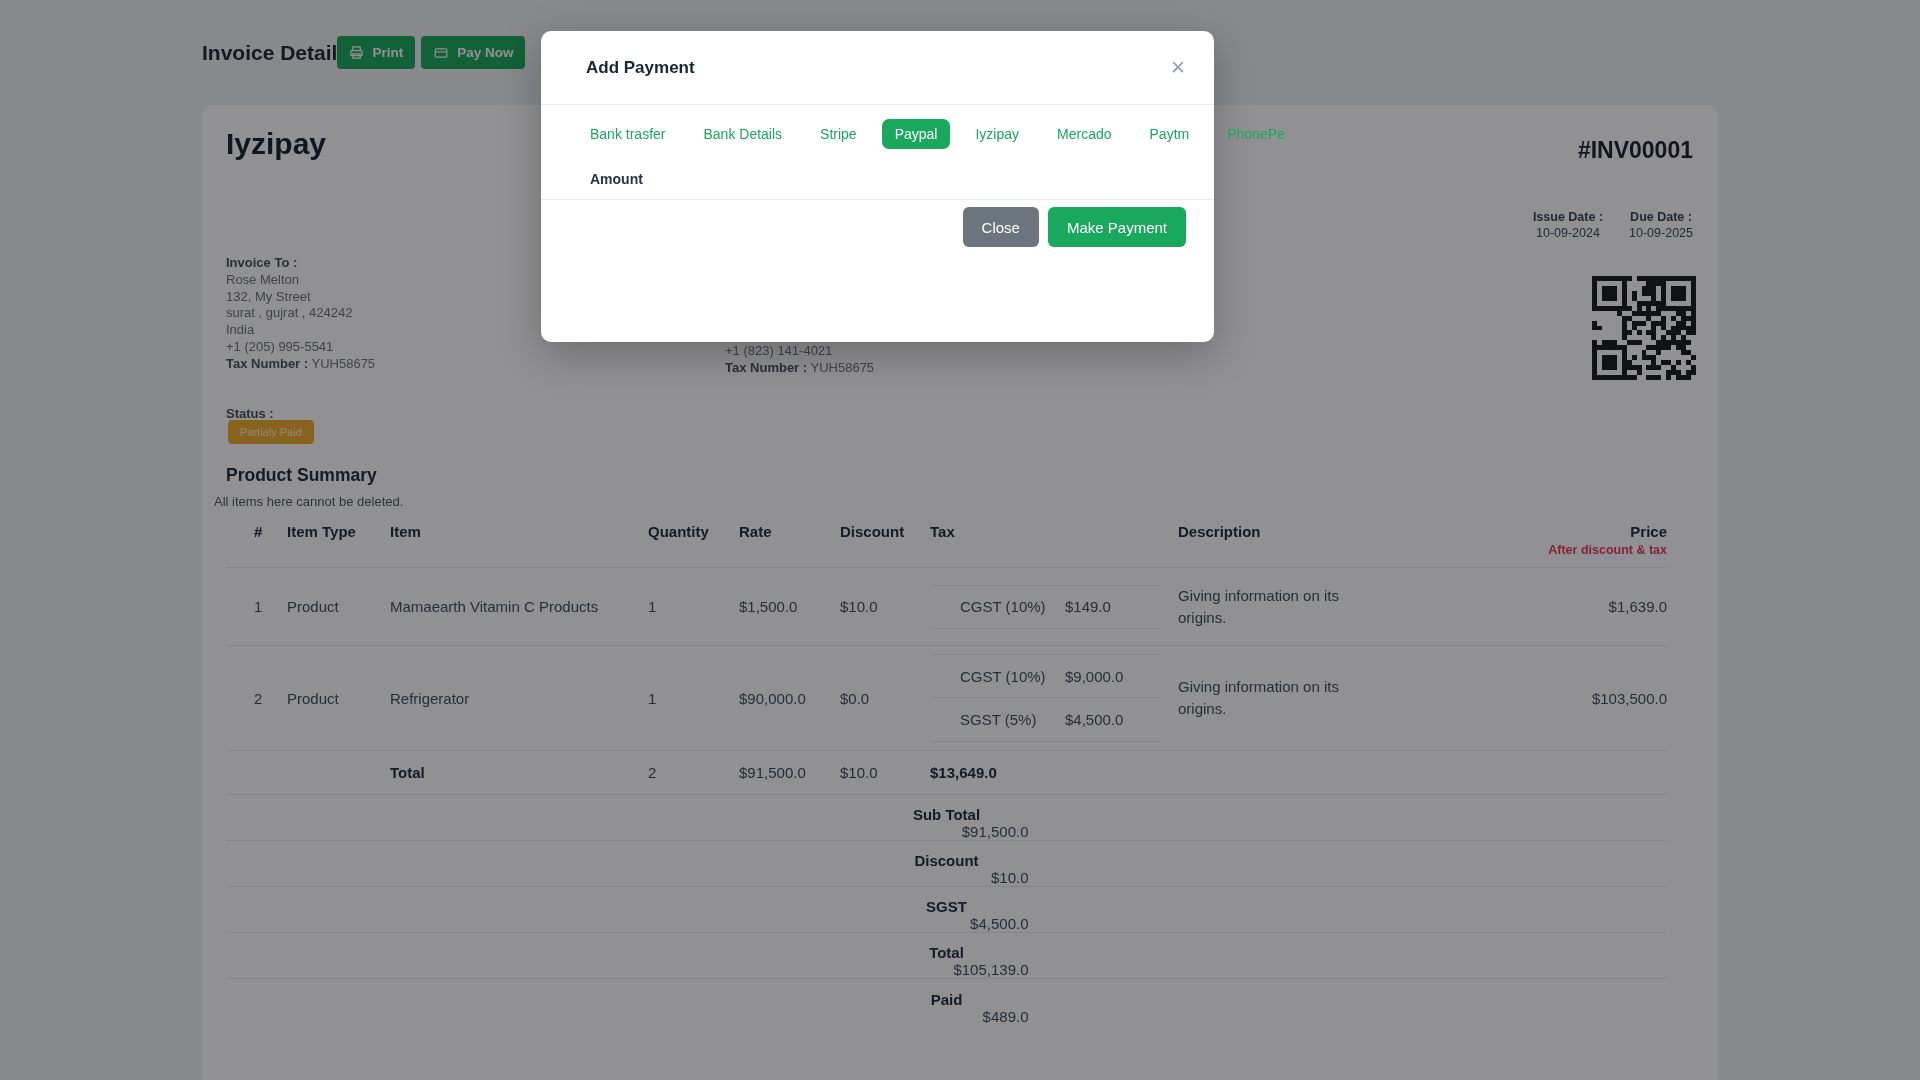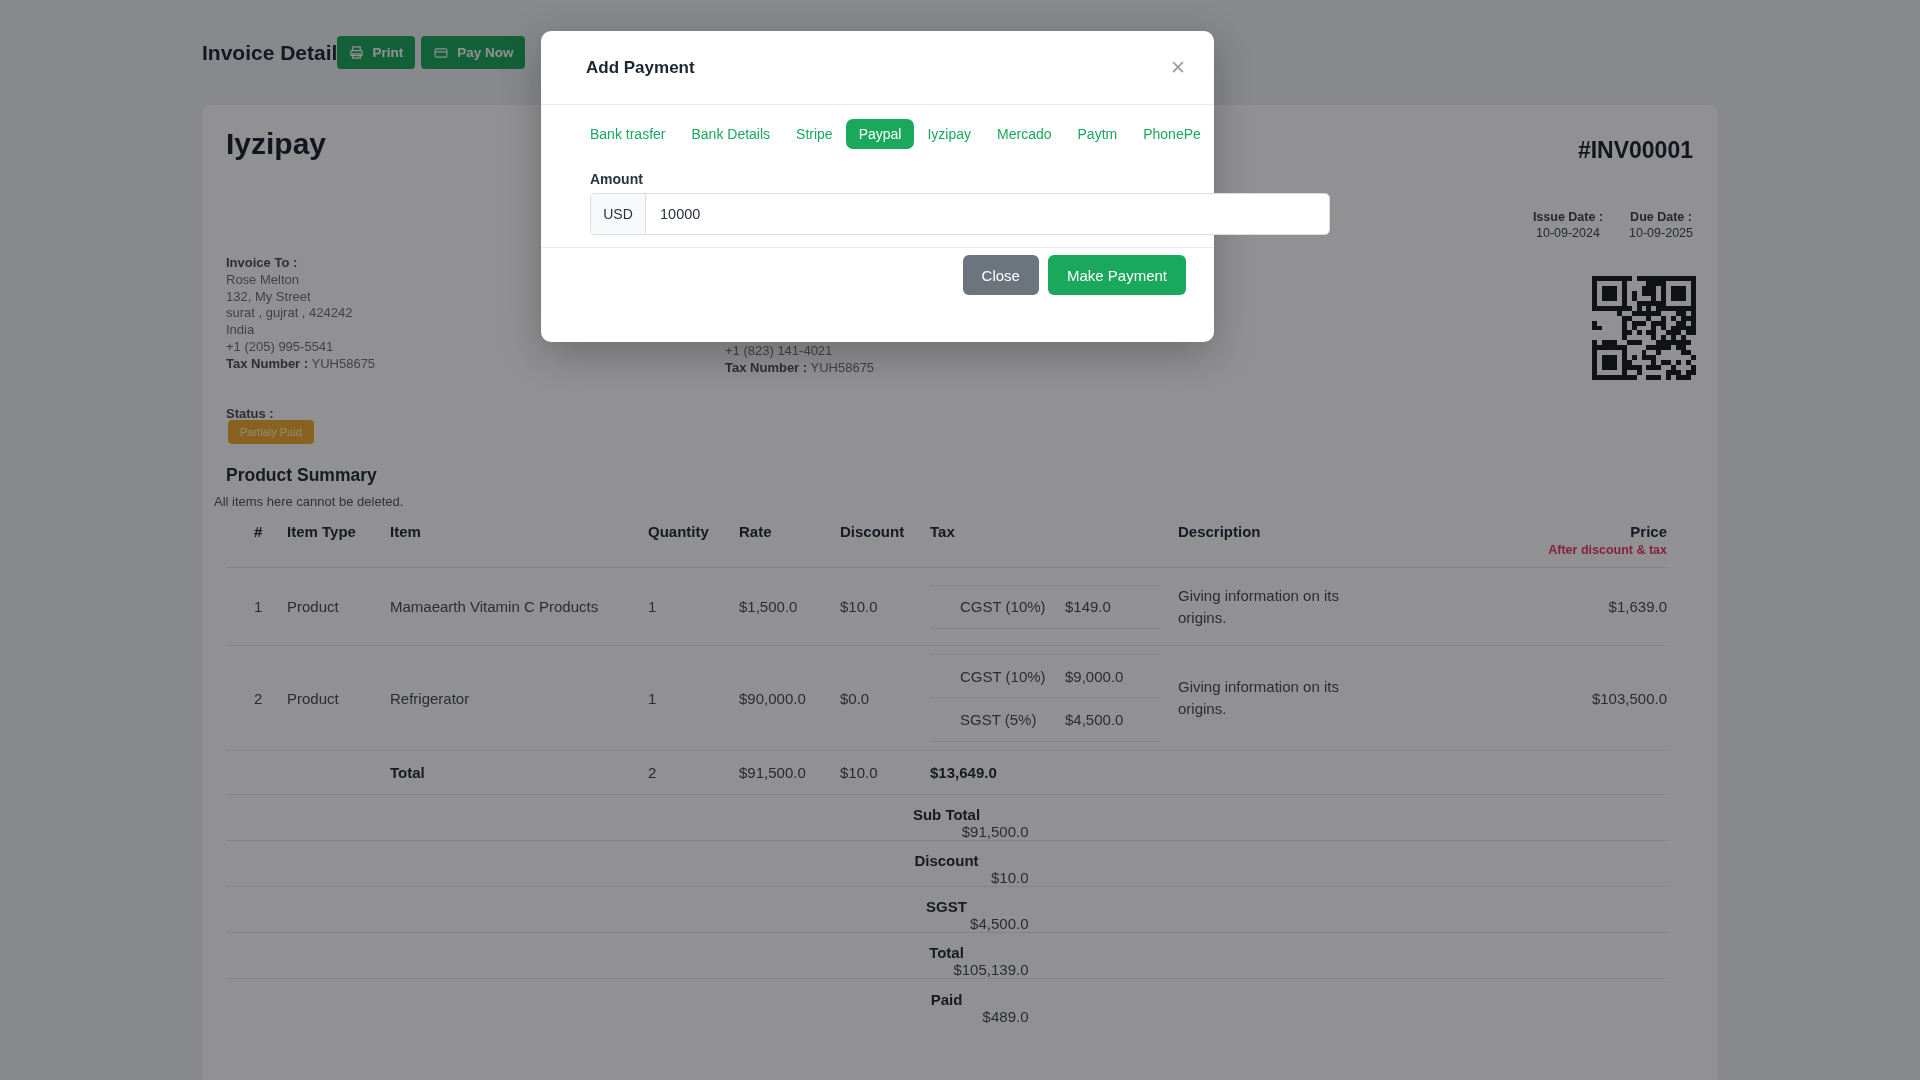--- a/index.html
+++ b/index.html
@@ -68,21 +68,21 @@
   .sum-row:last-child { border-bottom:none; }
   .sum-label { text-align:right; font-weight:700; color:#212b36; }
   .sum-value { width:164px; text-align:right; color:#3f4a56; }
 
   
   .overlay { position:fixed; left:0; top:0; width:1920px; height:1080px; background:rgba(10,12,16,0.45); z-index:10; }
   .modal { position:fixed; left:541px; top:31px; width:673px; height:311px; background:#fff; border-radius:10px; z-index:20; box-shadow:0 12px 40px rgba(0,0,0,.25); }
   .modal-header { height:74px; border-bottom:1px solid #e7eaee; display:flex; align-items:center; justify-content:space-between; padding:0 28px 0 45px; }
   .modal-title { font-size:17px; font-weight:700; color:#1c2530; }
   .modal-close { font-size:19px; color:#9aa4af; background:none; border:none; cursor:pointer; line-height:1; font-family:inherit; }
-  .modal-tabs { display:flex; align-items:center; gap:0; margin:14px 0 0 36px; }
+  .modal-tabs { display:flex; align-items:center; gap:12px; margin:14px 0 0 36px; }
   .tab { font-size:14px; color:var(--green); padding:7px 13px; border-radius:7px; cursor:pointer; white-space:nowrap; }
   .tab.active { background:var(--green); color:#fff; }
   .amount-label { margin:22px 0 6px 49px; font-size:14px; font-weight:600; color:#2a3340; }
   .input-group { margin-left:49px; width:740px; height:42px; display:flex; border:1px solid #d9dee3; border-radius:5px; overflow:hidden; }
   .input-prefix { width:55px; background:#f8f9fb; border-right:1px solid #d9dee3; display:flex; align-items:center; justify-content:center; font-size:14px; color:#2a3340; }
   input.amount { flex:1; border:none; outline:none; padding:0 14px; font-size:14.5px; color:#2a3340; font-family:inherit; background:#fff; }
   .modal-footer { margin-top:12px; border-top:1px solid #e7eaee; padding:7px 28px 0; display:flex; justify-content:flex-end; gap:9px; }
   .btn-secondary { background:var(--gray); color:#fff; height:40px; padding:0 19px; font-size:15px; border-radius:6px; border:none; cursor:pointer; font-family:inherit; }
   .btn-primary  { background:var(--green); color:#fff; height:40px; padding:0 19px; font-size:15px; border-radius:6px; border:none; cursor:pointer; font-weight:500; font-family:inherit; }
 </style>
@@ -500,22 +500,18 @@
     <span class="tab">Bank Details</span>
     <span class="tab">Stripe</span>
     <span class="tab active">Paypal</span>
     <span class="tab">Iyzipay</span>
     <span class="tab">Mercado</span>
     <span class="tab">Paytm</span>
     <span class="tab">PhonePe</span>
   </div>
 
   <div class="amount-label">Amount</div>
-  <div class="input-group">
-    <div class="input-prefix">USD</div>
-    <input class="amount" type="text" value="10000" style="">
-  </div>
 
   <div class="modal-footer">
     <button class="btn-secondary">Close</button>
     <button class="btn-primary">Make Payment</button>
   </div>
 </div>
 
 </body></html>

